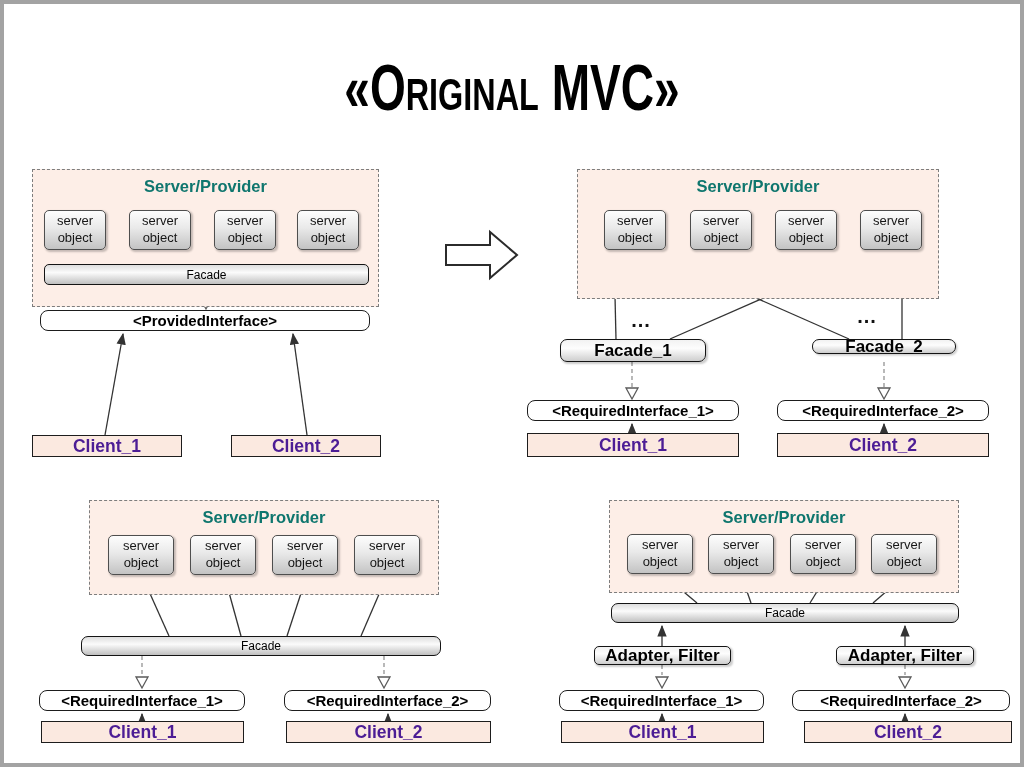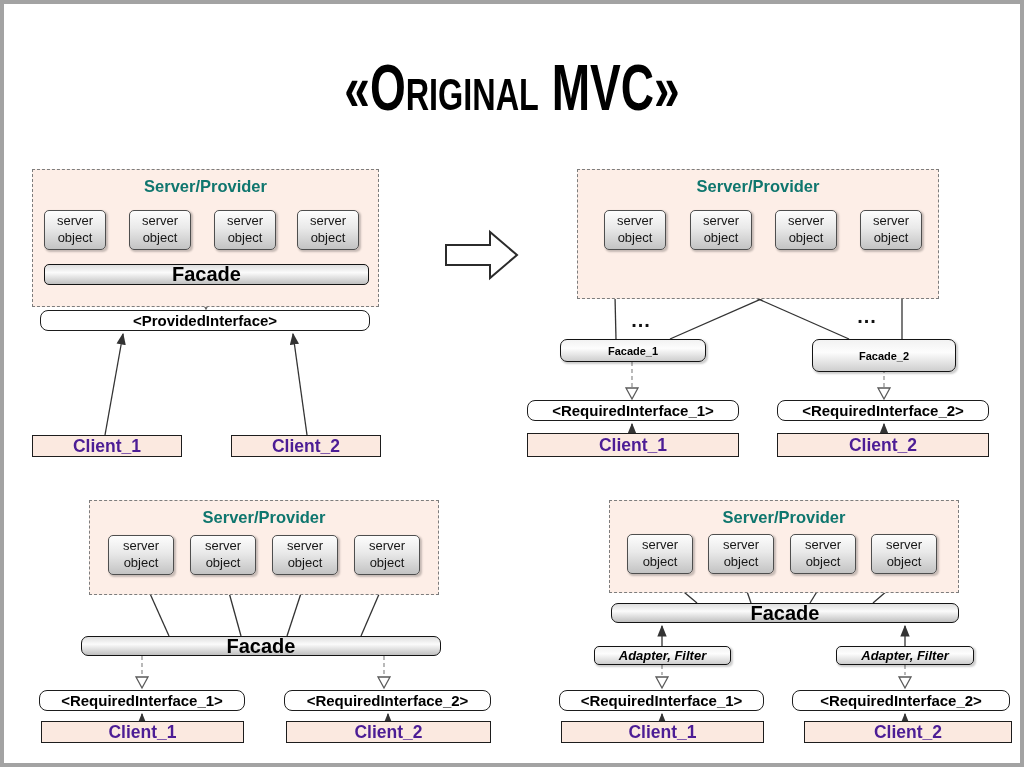--- a/index.html
+++ b/index.html
@@ -18,27 +18,27 @@
   .sobj { position:absolute; width:62px; height:40px; border:1.4px solid #4e4e4e; border-radius:5px;
           background:linear-gradient(180deg,#fdfdfd 0%,#e9e9e9 45%,#c3c3c3 100%);
           box-shadow:1.5px 1.5px 2px rgba(0,0,0,.22);
           display:flex; align-items:center; justify-content:center; text-align:center;
           font-size:13px; line-height:1.3; white-space:pre-line; color:#161616; }
   .sobj.wide { width:66px; }
 
   .facade-bar { position:absolute; border:1.8px solid #141414; border-radius:5px;
           background:linear-gradient(180deg,#dedede 0%,#fbfbfb 40%,#c0c0c0 100%);
           display:flex; align-items:center; justify-content:center;
-          font-weight:bold; font-size:20px; color:#000; }
+          font-weight:normal; font-size:12px; color:#000; }
   .facade-sm { position:absolute; border:1.8px solid #141414; border-radius:7px;
           background:linear-gradient(180deg,#f2f2f2 0%,#fdfdfd 40%,#cecece 100%);
           box-shadow:1.5px 1.5px 2px rgba(0,0,0,.2);
           display:flex; align-items:center; justify-content:center;
-          font-weight:bold; font-size:11px; color:#000; }
-  .adapter { font-size:13px; border-radius:5px;font-style:italic; }
+          font-weight:bold; font-size:17px; color:#000; }
+  .adapter { font-size:17px; border-radius:5px; }
 
   .iface { position:absolute; background:#fff; border:1.8px solid #1d1d1d; border-radius:8px;
           display:flex; align-items:center; justify-content:center;
           font-weight:bold; font-size:15px; color:#000; }
   .client { position:absolute; background:var(--client-bg,#fbe9e0); border:1.7px solid #1d1d1d;
           display:flex; align-items:center; justify-content:center;
           font-weight:bold; font-size:17.5px; color:#4c1d95; }
 
   .ellipsis { position:absolute; width:32px; text-align:center; font-weight:bold;
           font-size:20px; line-height:20px; letter-spacing:1px; color:#111; }
@@ -162,21 +162,21 @@
 object</div>
     <div class="sobj" style="left:686px; top:206px">server
 object</div>
     <div class="sobj" style="left:771px; top:206px">server
 object</div>
     <div class="sobj" style="left:856px; top:206px">server
 object</div>
     <div class="ellipsis" style="left:621px; top:306px">...</div>
     <div class="ellipsis" style="left:847px; top:302px">...</div>
     <div class="facade-sm" style="left:556px; top:335px; width:146px; height:23px">Facade_1</div>
-    <div class="facade-sm" style="left:808px; top:335px; width:144px; height:33px">Facade_2</div>
+    <div class="facade-sm" style="left:808px; top:335px; width:144px; height:15px">Facade_2</div>
     <div class="iface" style="left:523px; top:396px; width:212px; height:21px">&lt;RequiredInterface_1&gt;</div>
     <div class="iface" style="left:773px; top:396px; width:212px; height:21px">&lt;RequiredInterface_2&gt;</div>
     <div class="client" style="left:523px; top:429px; width:212px; height:24px">Client_1</div>
     <div class="client" style="left:773px; top:429px; width:212px; height:24px">Client_2</div>
   </div>
 
   <div>
     <div class="pink-box" style="left:85px; top:496px; width:350px; height:95px">
       <div class="provider-label">Server/Provider</div>
     </div>

